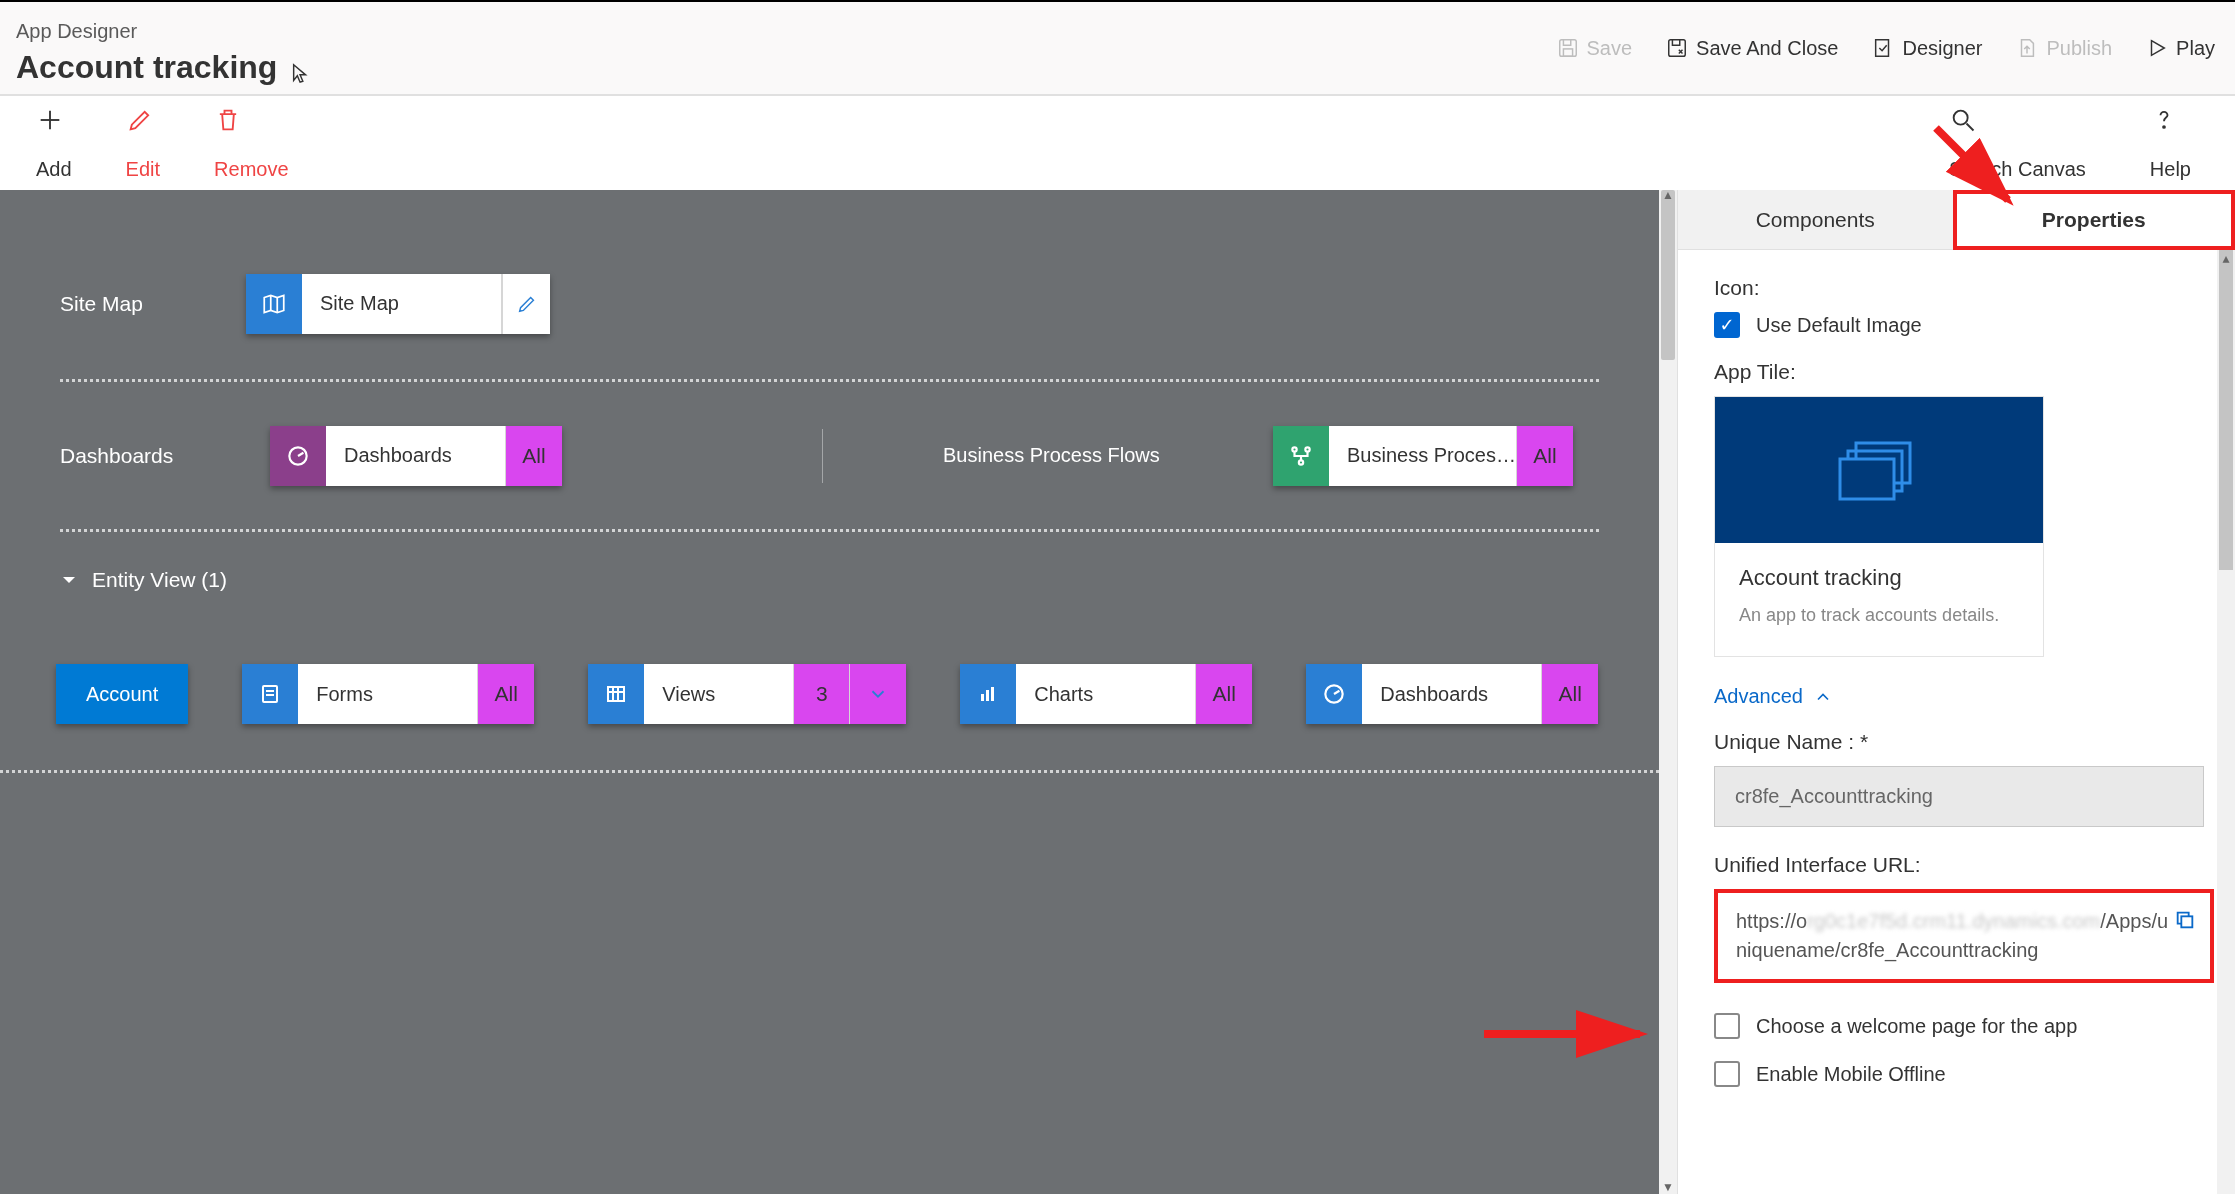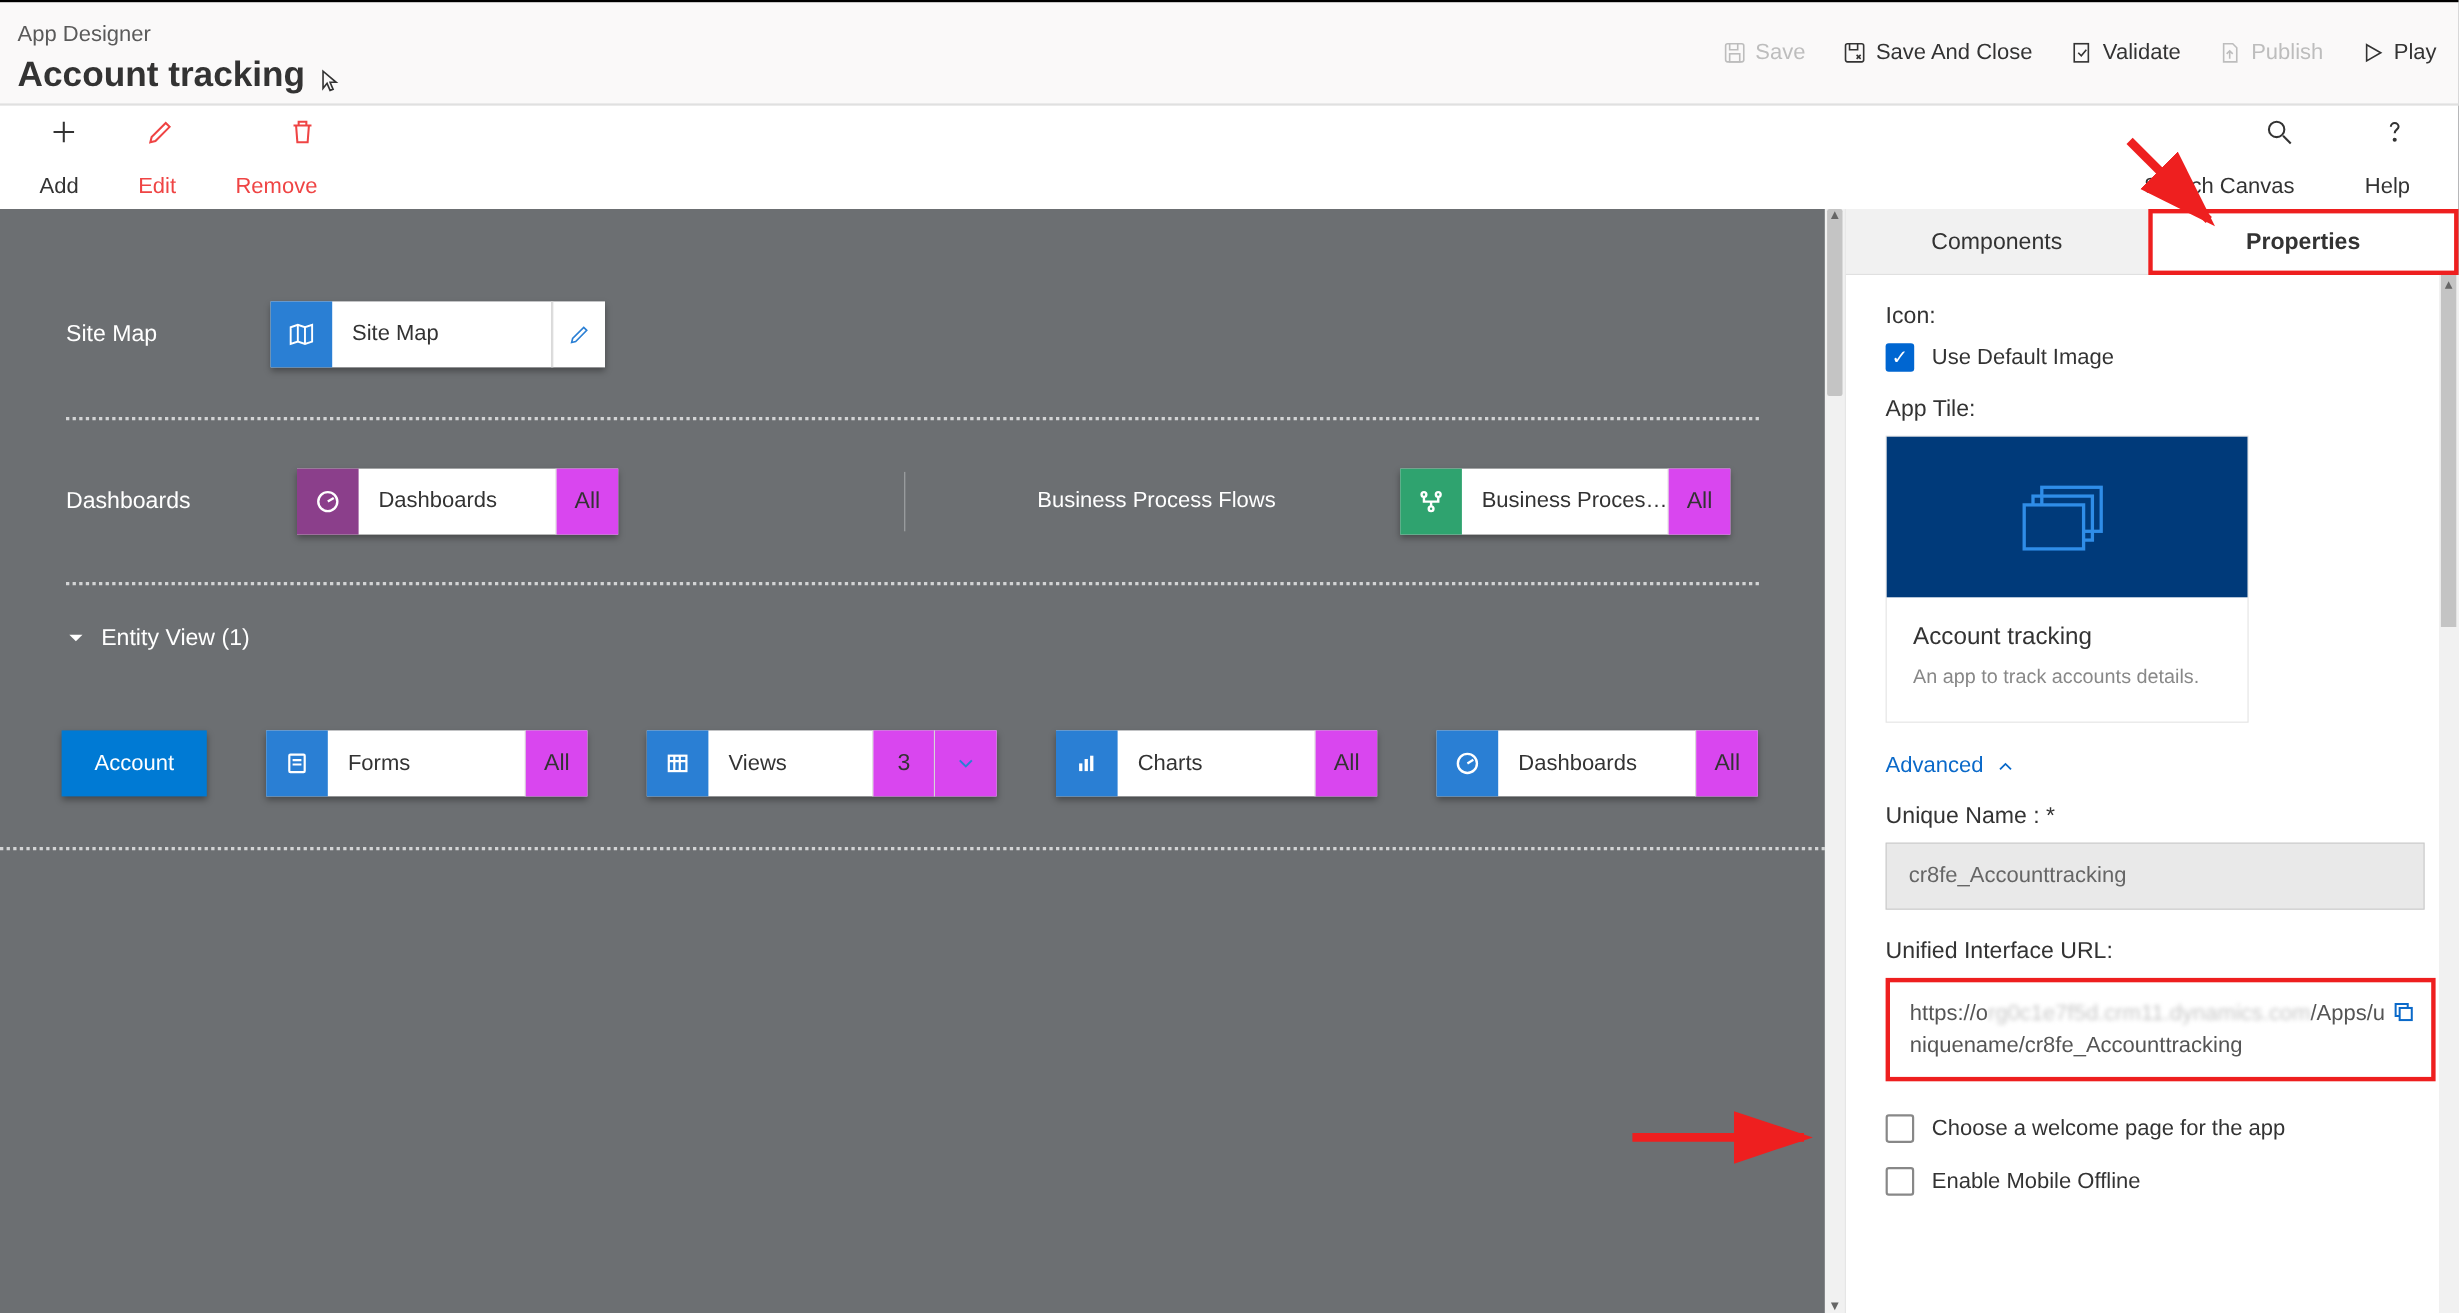--- a/index.html
+++ b/index.html
@@ -13,21 +13,21 @@
     .header-left { padding: 18px 0 0 16px; }
     .crumb { font-size: 20px; color: #5a5a5a; }
     .title { font-size: 32px; font-weight: 600; margin-top: 6px; }
     .cursor { position: absolute; left: 290px; top: 58px; font-size: 26px; color: #333; }
     .header-right { margin-left: auto; display: flex; align-items: center; gap: 34px; padding-right: 20px; }
     .hbtn { display: flex; align-items: center; gap: 8px; font-size: 20px; color: #333; cursor: pointer; }
     .hbtn.disabled { color: #bdbdbd; cursor: default; }
     .hbtn svg { width: 22px; height: 22px; }
     
     .toolbar { height: 94px; display: flex; align-items: center; padding: 0 20px 0 36px; }
-    .tool { display: flex; flex-direction: column; align-items: flex-end; gap: 24px; font-size: 20px; margin-right: 54px; cursor: pointer; }
+    .tool { display: flex; flex-direction: column; align-items: flex-start; gap: 24px; font-size: 20px; margin-right: 54px; cursor: pointer; }
     .tool.disabled { color: #ef4444; cursor: default; }
     .tool svg { width: 28px; height: 28px; }
     .toolbar-right { margin-left: auto; display: flex; gap: 64px; padding-right: 24px;}
     
     .body { flex: 1; display: flex; min-height: 0; }
     .canvas-wrap { flex: 1; min-width: 0; display:flex; }
     .canvas { flex:1; background: #6c6f72; padding: 38px 0 0 0; overflow: hidden; position: relative;}
     .canvas-scroll { width: 18px; background: #f1f1f1; position: relative;}
     .canvas-scroll::before { content:''; position:absolute; left:2px; right:2px; top:0; height:170px; background:#c4c4c4; border-radius:2px;}
     .canvas-scroll .arr{position:absolute;left:0;right:0;text-align:center;font-size:14px;color:#666;}
@@ -112,21 +112,21 @@
             <path d="M7 3v6h8V3"></path>
             <path d="M14 14l4 4m0-4l-4 4"></path>
           </svg>
         <span>Save And Close</span>
       </div>
       <div class="hbtn">
         <svg class="ic" viewBox="0 0 24 24">
             <rect x="4" y="3" width="14" height="18"></rect>
             <path d="M8 12l3 3 5-6"></path>
           </svg>
-        <span>Validate</span>
+        <span>Designer</span>
       </div>
       <div class="hbtn disabled">
         <svg class="ic" viewBox="0 0 24 24">
             <path d="M6 3h9l4 4v14H6z"></path>
             <path d="M12 10v8m-3-5l3-3 3 3"></path>
           </svg>
         <span>Publish</span>
       </div>
       <div class="hbtn">
         <svg class="ic" viewBox="0 0 24 24">

